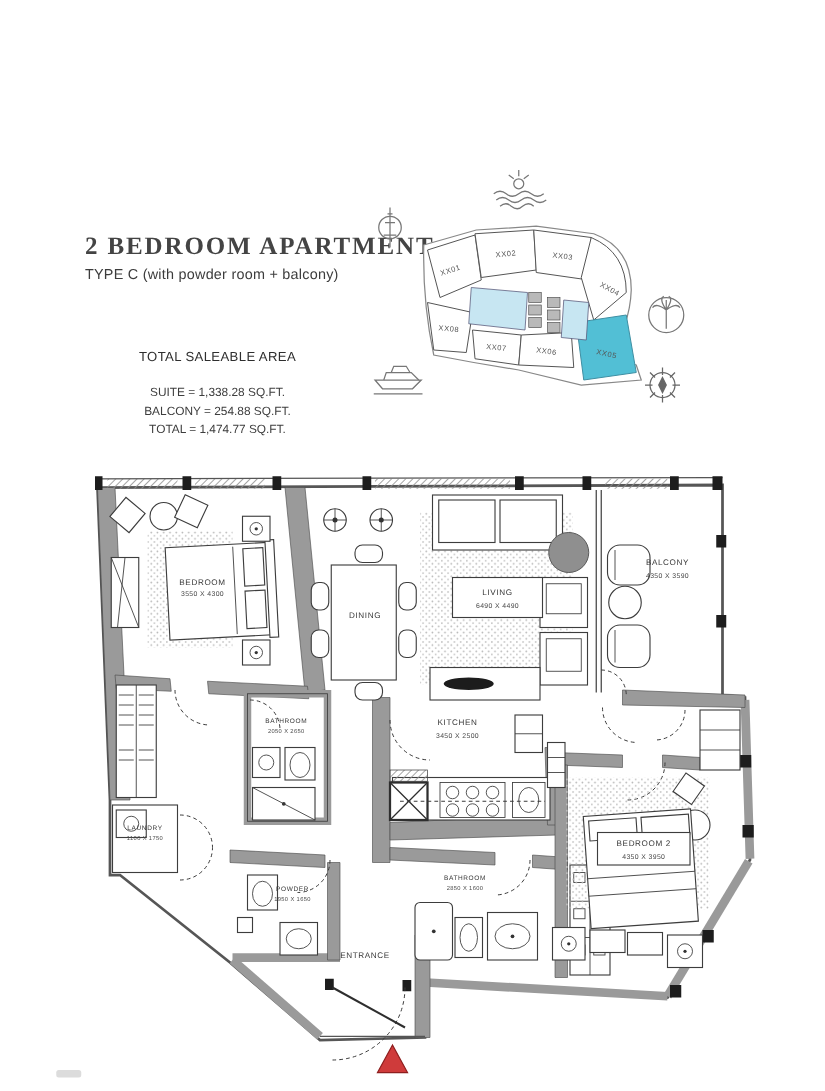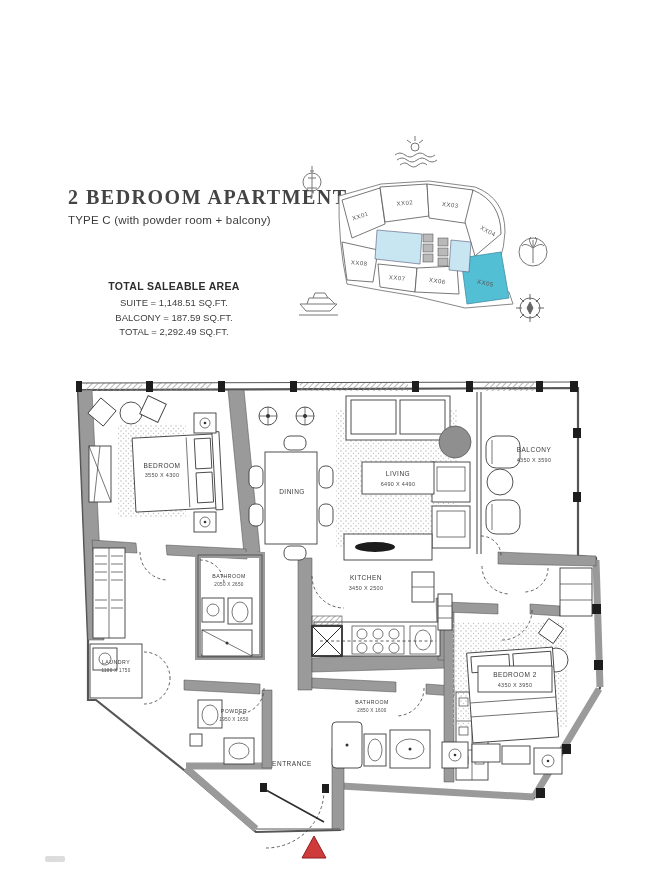--- a/index.html
+++ b/index.html
@@ -3,21 +3,21 @@
 <meta charset="utf-8">
 <style>
   html,body{margin:0;padding:0;background:#ffffff;}
   .page{position:relative;width:660px;height:873px;background:#fff;overflow:hidden;
         font-family:"Liberation Sans",sans-serif;color:#3a3a3a;}
   .title-block{position:absolute;left:68px;top:186px;width:300px;}
   .title{font-family:"Liberation Serif",serif;font-size:20px;font-weight:600;
          letter-spacing:1.5px;color:#444;margin:0;}
   .subtitle{font-size:11.5px;font-weight:normal;color:#3c3c3c;margin-top:5px;letter-spacing:.2px;}
   .area-block{position:absolute;left:86px;top:280px;width:176px;text-align:center;}
-  .area-heading{font-size:10.5px;font-weight:bold;color:#2e2e2e;letter-spacing:.3px;margin-bottom:4px;}
+  .area-heading{font-size:10.5px;font-weight:normal;color:#2e2e2e;letter-spacing:.3px;margin-bottom:16px;}
   .area-line{font-size:9.5px;color:#3d3d3d;line-height:14.5px;}
   .keyplan{position:absolute;left:295px;top:122px;}
   .floorplan{position:absolute;left:40px;top:370px;}
   svg text{font-family:"Liberation Sans",sans-serif;}
   .room-name{font-size:6.5px;fill:#383838;letter-spacing:.5px;text-anchor:middle;}
   .room-dims{font-size:5.5px;fill:#4a4a4a;letter-spacing:.3px;text-anchor:middle;}
   .room-name.sm{font-size:5.2px;}
   .room-dims.sm{font-size:4.6px;}
   .unit-label{font-size:6px;fill:#555;letter-spacing:.5px;text-anchor:middle;}
   .wall{fill:#9a9a9a;stroke:#4a4a4a;stroke-width:.5;}
@@ -32,23 +32,23 @@
 
 <div class="page">
 
   <div class="title-block">
     <h1 class="title">2 BEDROOM APARTMENT</h1>
     <div class="subtitle">TYPE C (with powder room + balcony)</div>
   </div>
 
   <div class="area-block">
     <div class="area-heading">TOTAL SALEABLE AREA</div>
-    <div class="area-line">SUITE = 1,148.51 SQ.FT.</div>
-    <div class="area-line">BALCONY = 187.59 SQ.FT.</div>
-    <div class="area-line">TOTAL = 2,292.49 SQ.FT.</div>
+    <div class="area-line">SUITE = 1,338.28 SQ.FT.</div>
+    <div class="area-line">BALCONY = 254.88 SQ.FT.</div>
+    <div class="area-line">TOTAL = 1,474.77 SQ.FT.</div>
   </div>
 
   <svg class="keyplan" width="270" height="215" viewBox="0 0 270 215">
 
     <g stroke="#777" fill="none" stroke-width="1">
       <circle cx="120" cy="25" r="4"></circle>
       <path d="M112,18 L116,21 M128,18 L124,21 M120,14 L120,19"></path>
       <path d="M100,33 q5,-4 10,0 q5,4 10,0 q5,-4 10,0 q5,4 10,0"></path>
       <path d="M102,38 q5,-4 10,0 q5,4 10,0 q5,-4 10,0 q5,4 10,0"></path>
       <path d="M105,43 q5,-4 9,0 q5,4 9,0 q5,-4 9,0"></path>

